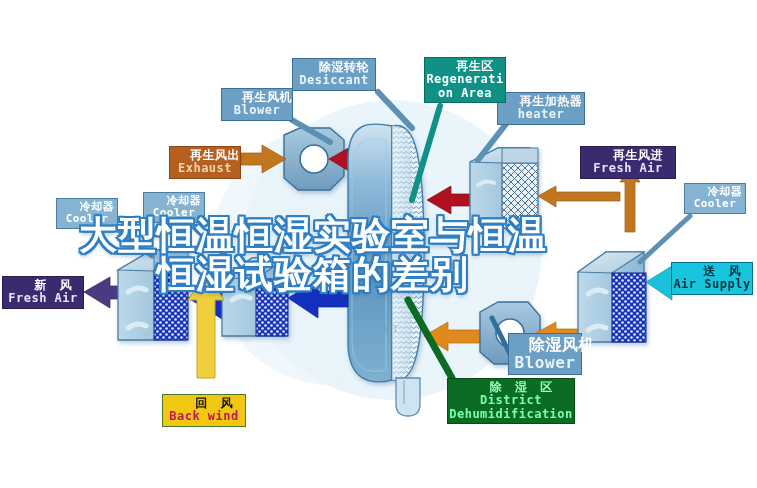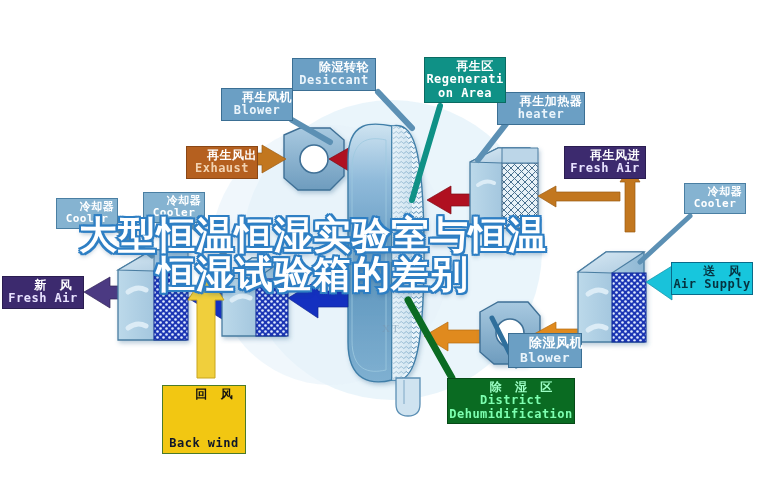--- a/index.html
+++ b/index.html
@@ -87,21 +87,21 @@
   .tag-purple .cn { color: #ffffff; }
   .tag-purple .en { color: #e8e2ff; }
 
   
   .tag-yellow {
     background: #f2c712;
     border: 1px solid #4b7a2a;
     color: #1a1a1a;
   }
   .tag-yellow .cn { color: #111111; }
-  .tag-yellow .en { color: #0f172a; margin-top: 36px; }
+  .tag-yellow .en { color: #be185d; }
 
   
   .tag-green {
     background: #0a6b22;
     border: 1px solid #064a17;
     color: #7dffb0;
   }
   .tag-green .cn { color: #9dffc6; }
   .tag-green .en { color: #7dffb0; }
 
@@ -344,26 +344,26 @@
     <span class="cn">再生加热器</span>
     <span class="en">heater</span>
   </div>
 
   <div class="tag tag-teal" style="left:424px; top:57px; width:82px; padding:2px 0; font-size:12px;">
     <span class="cn">再生区</span>
     <span class="en">Regenerati</span>
     <span class="en">on Area</span>
   </div>
 
-  <div class="tag tag-brown" style="left:186px; top:146px; width:72px; padding:2px 0; font-size:12px;">
+  <div class="tag tag-brown" style="left:169px; top:146px; width:72px; padding:2px 0; font-size:12px;">
     <span class="cn">再生风出</span>
     <span class="en">Exhaust</span>
   </div>
 
-  <div class="tag tag-purple" style="left:564px; top:146px; width:82px; padding:2px 0; font-size:12px;">
+  <div class="tag tag-purple" style="left:580px; top:146px; width:96px; padding:2px 0; font-size:12px;">
     <span class="cn">再生风进</span>
     <span class="en">Fresh Air</span>
   </div>
 
   <div class="tag tag-steel" style="left:56px; top:198px; width:62px; padding:2px 0; font-size:11px;">
     <span class="cn">冷却器</span>
     <span class="en">Cooler</span>
   </div>
 
   <div class="tag tag-steel" style="left:143px; top:192px; width:62px; padding:2px 0; font-size:11px;">
@@ -374,26 +374,26 @@
   <div class="tag tag-steel" style="left:684px; top:183px; width:62px; padding:2px 0; font-size:11px;">
     <span class="cn">冷却器</span>
     <span class="en">Cooler</span>
   </div>
 
   <div class="tag tag-purple tag-spread" style="left:2px; top:276px; width:82px; padding:2px 0; font-size:12px;">
     <span class="cn">新 风</span>
     <span class="en">Fresh Air</span>
   </div>
 
-  <div class="tag tag-yellow tag-spread" style="left:162px; top:385px; width:84px; padding:2px 0; font-size:12px;">
+  <div class="tag tag-yellow tag-spread" style="left:162px; top:394px; width:84px; padding:2px 0; font-size:12px;">
     <span class="cn">回 风</span>
     <span class="en">Back wind</span>
   </div>
 
-  <div class="tag tag-blue" style="left:508px; top:333px; width:74px; padding:2px 0; font-size:13px;">
+  <div class="tag tag-blue" style="left:508px; top:333px; width:74px; padding:2px 0; font-size:16px;">
     <span class="cn">除湿风机</span>
     <span class="en">Blower</span>
   </div>
 
   <div class="tag tag-green tag-spread" style="left:447px; top:378px; width:128px; padding:2px 0; font-size:12px;">
     <span class="cn">除 湿 区</span>
     <span class="en">District</span>
     <span class="en">Dehumidification</span>
   </div>
 

